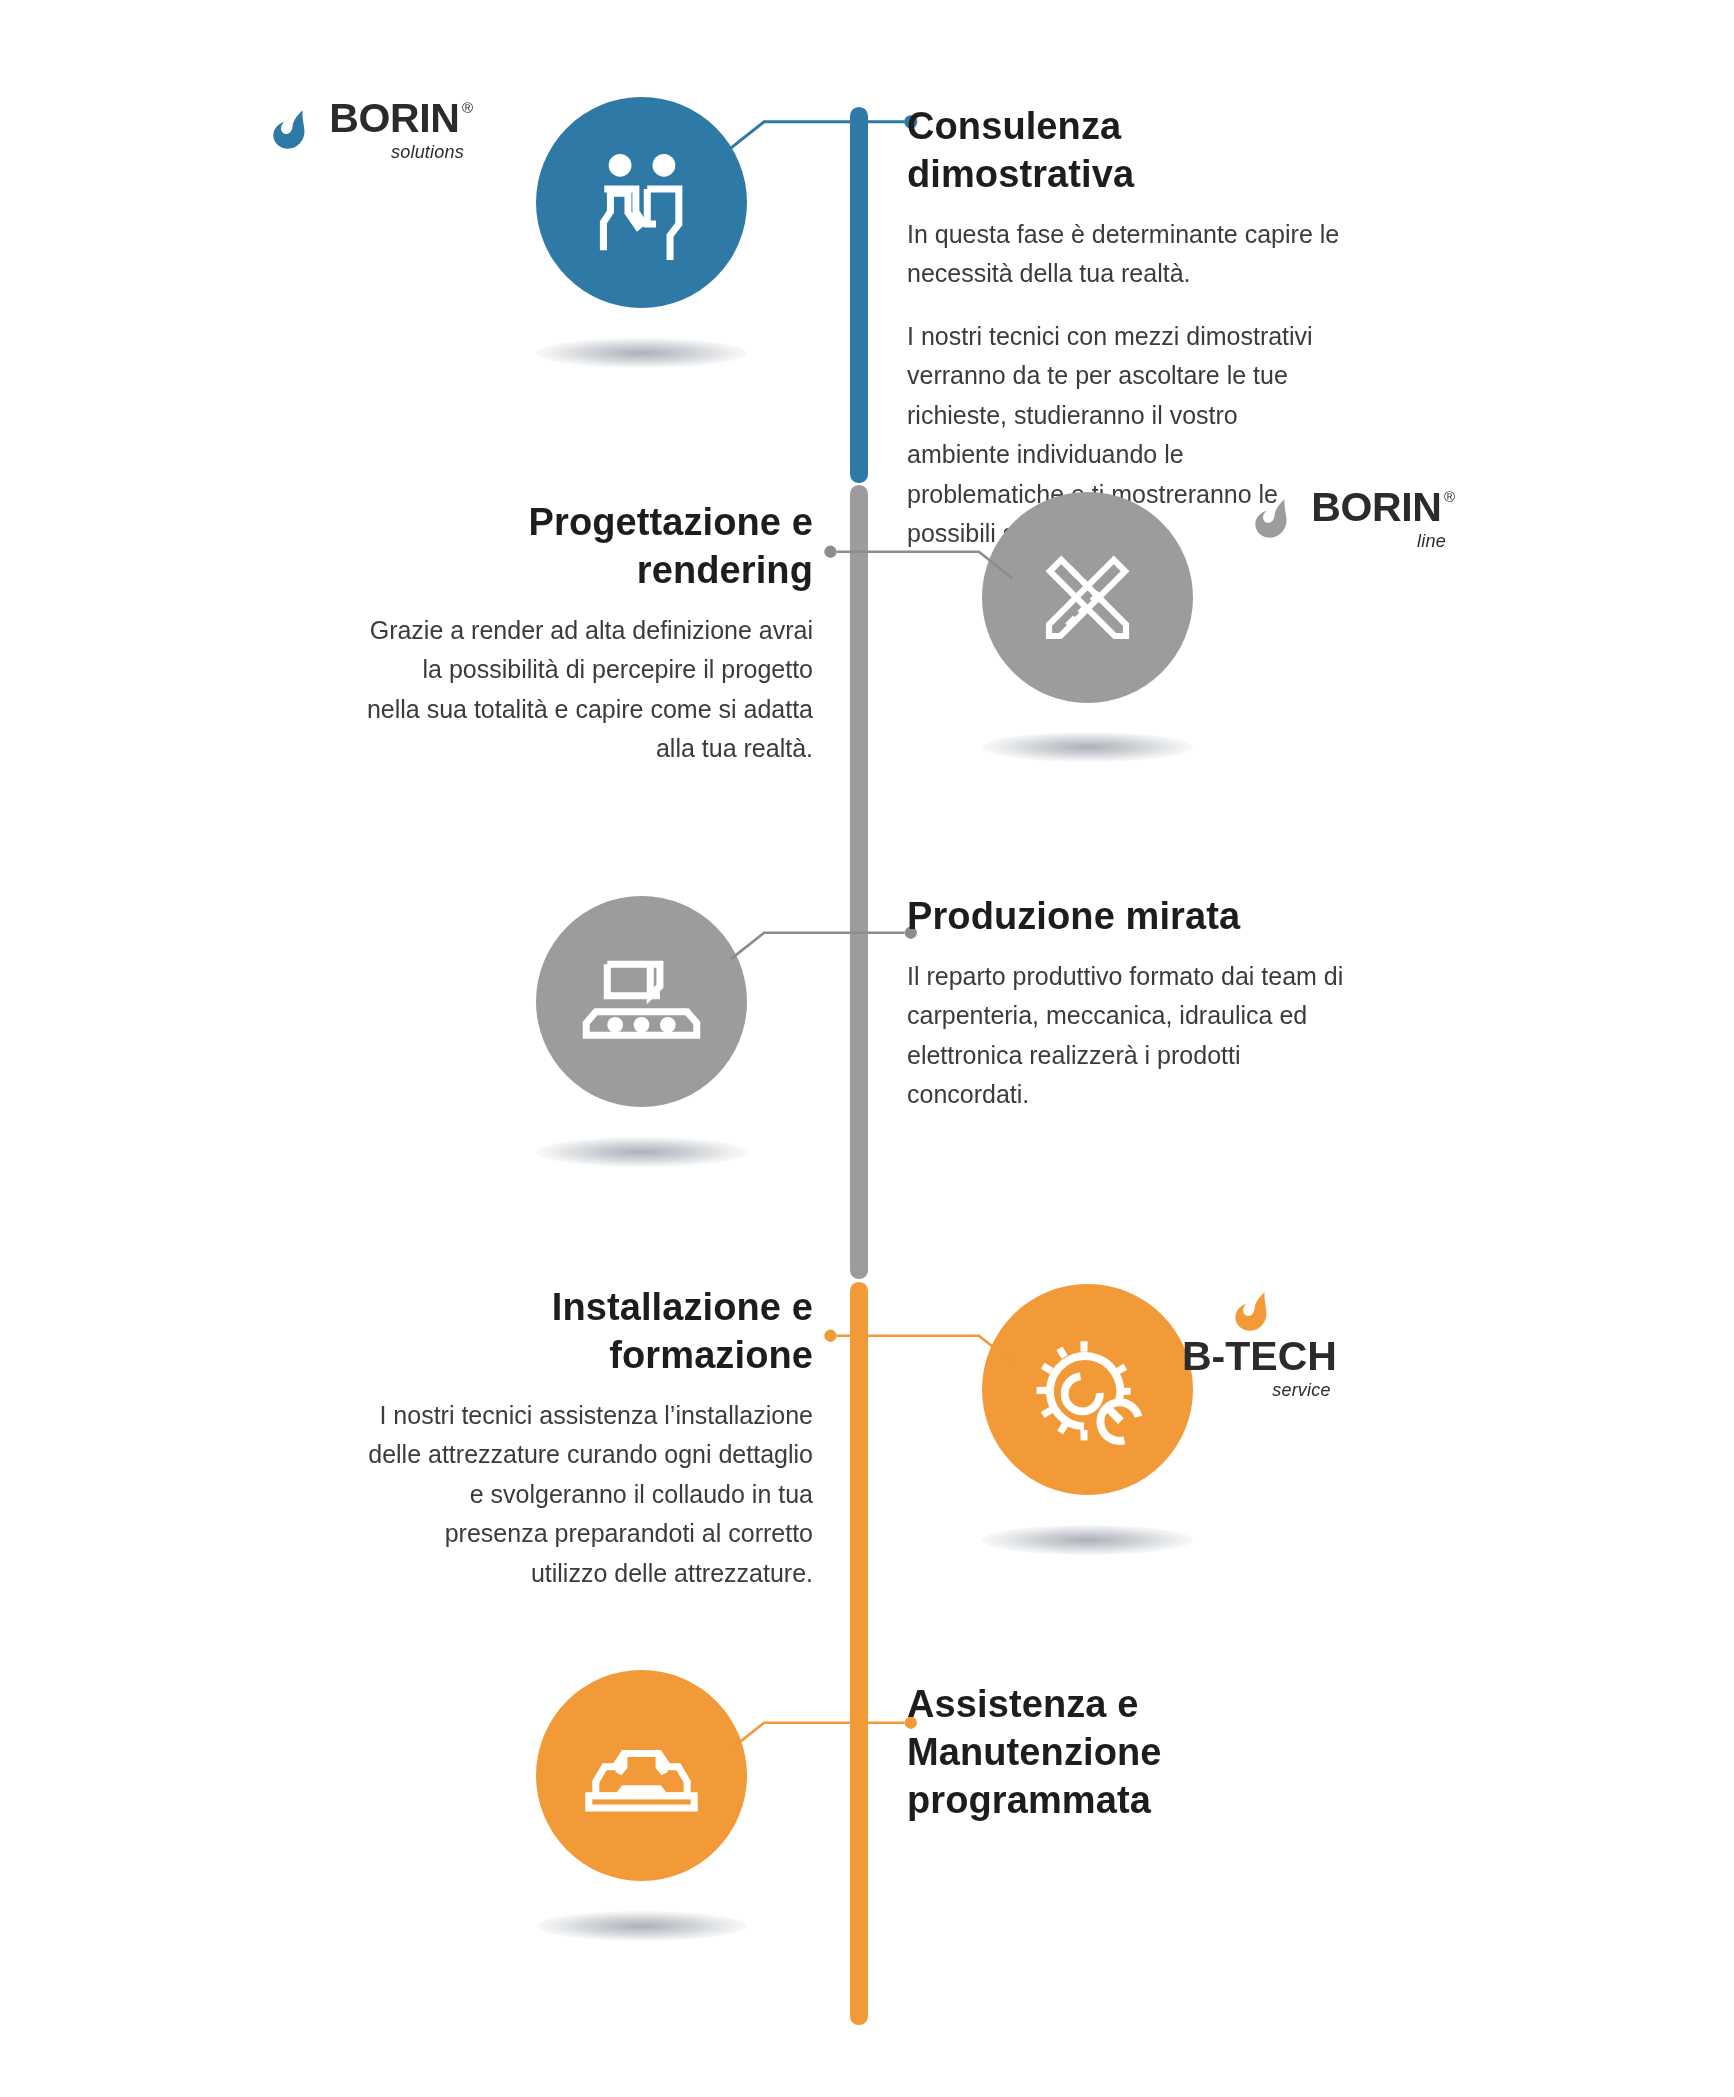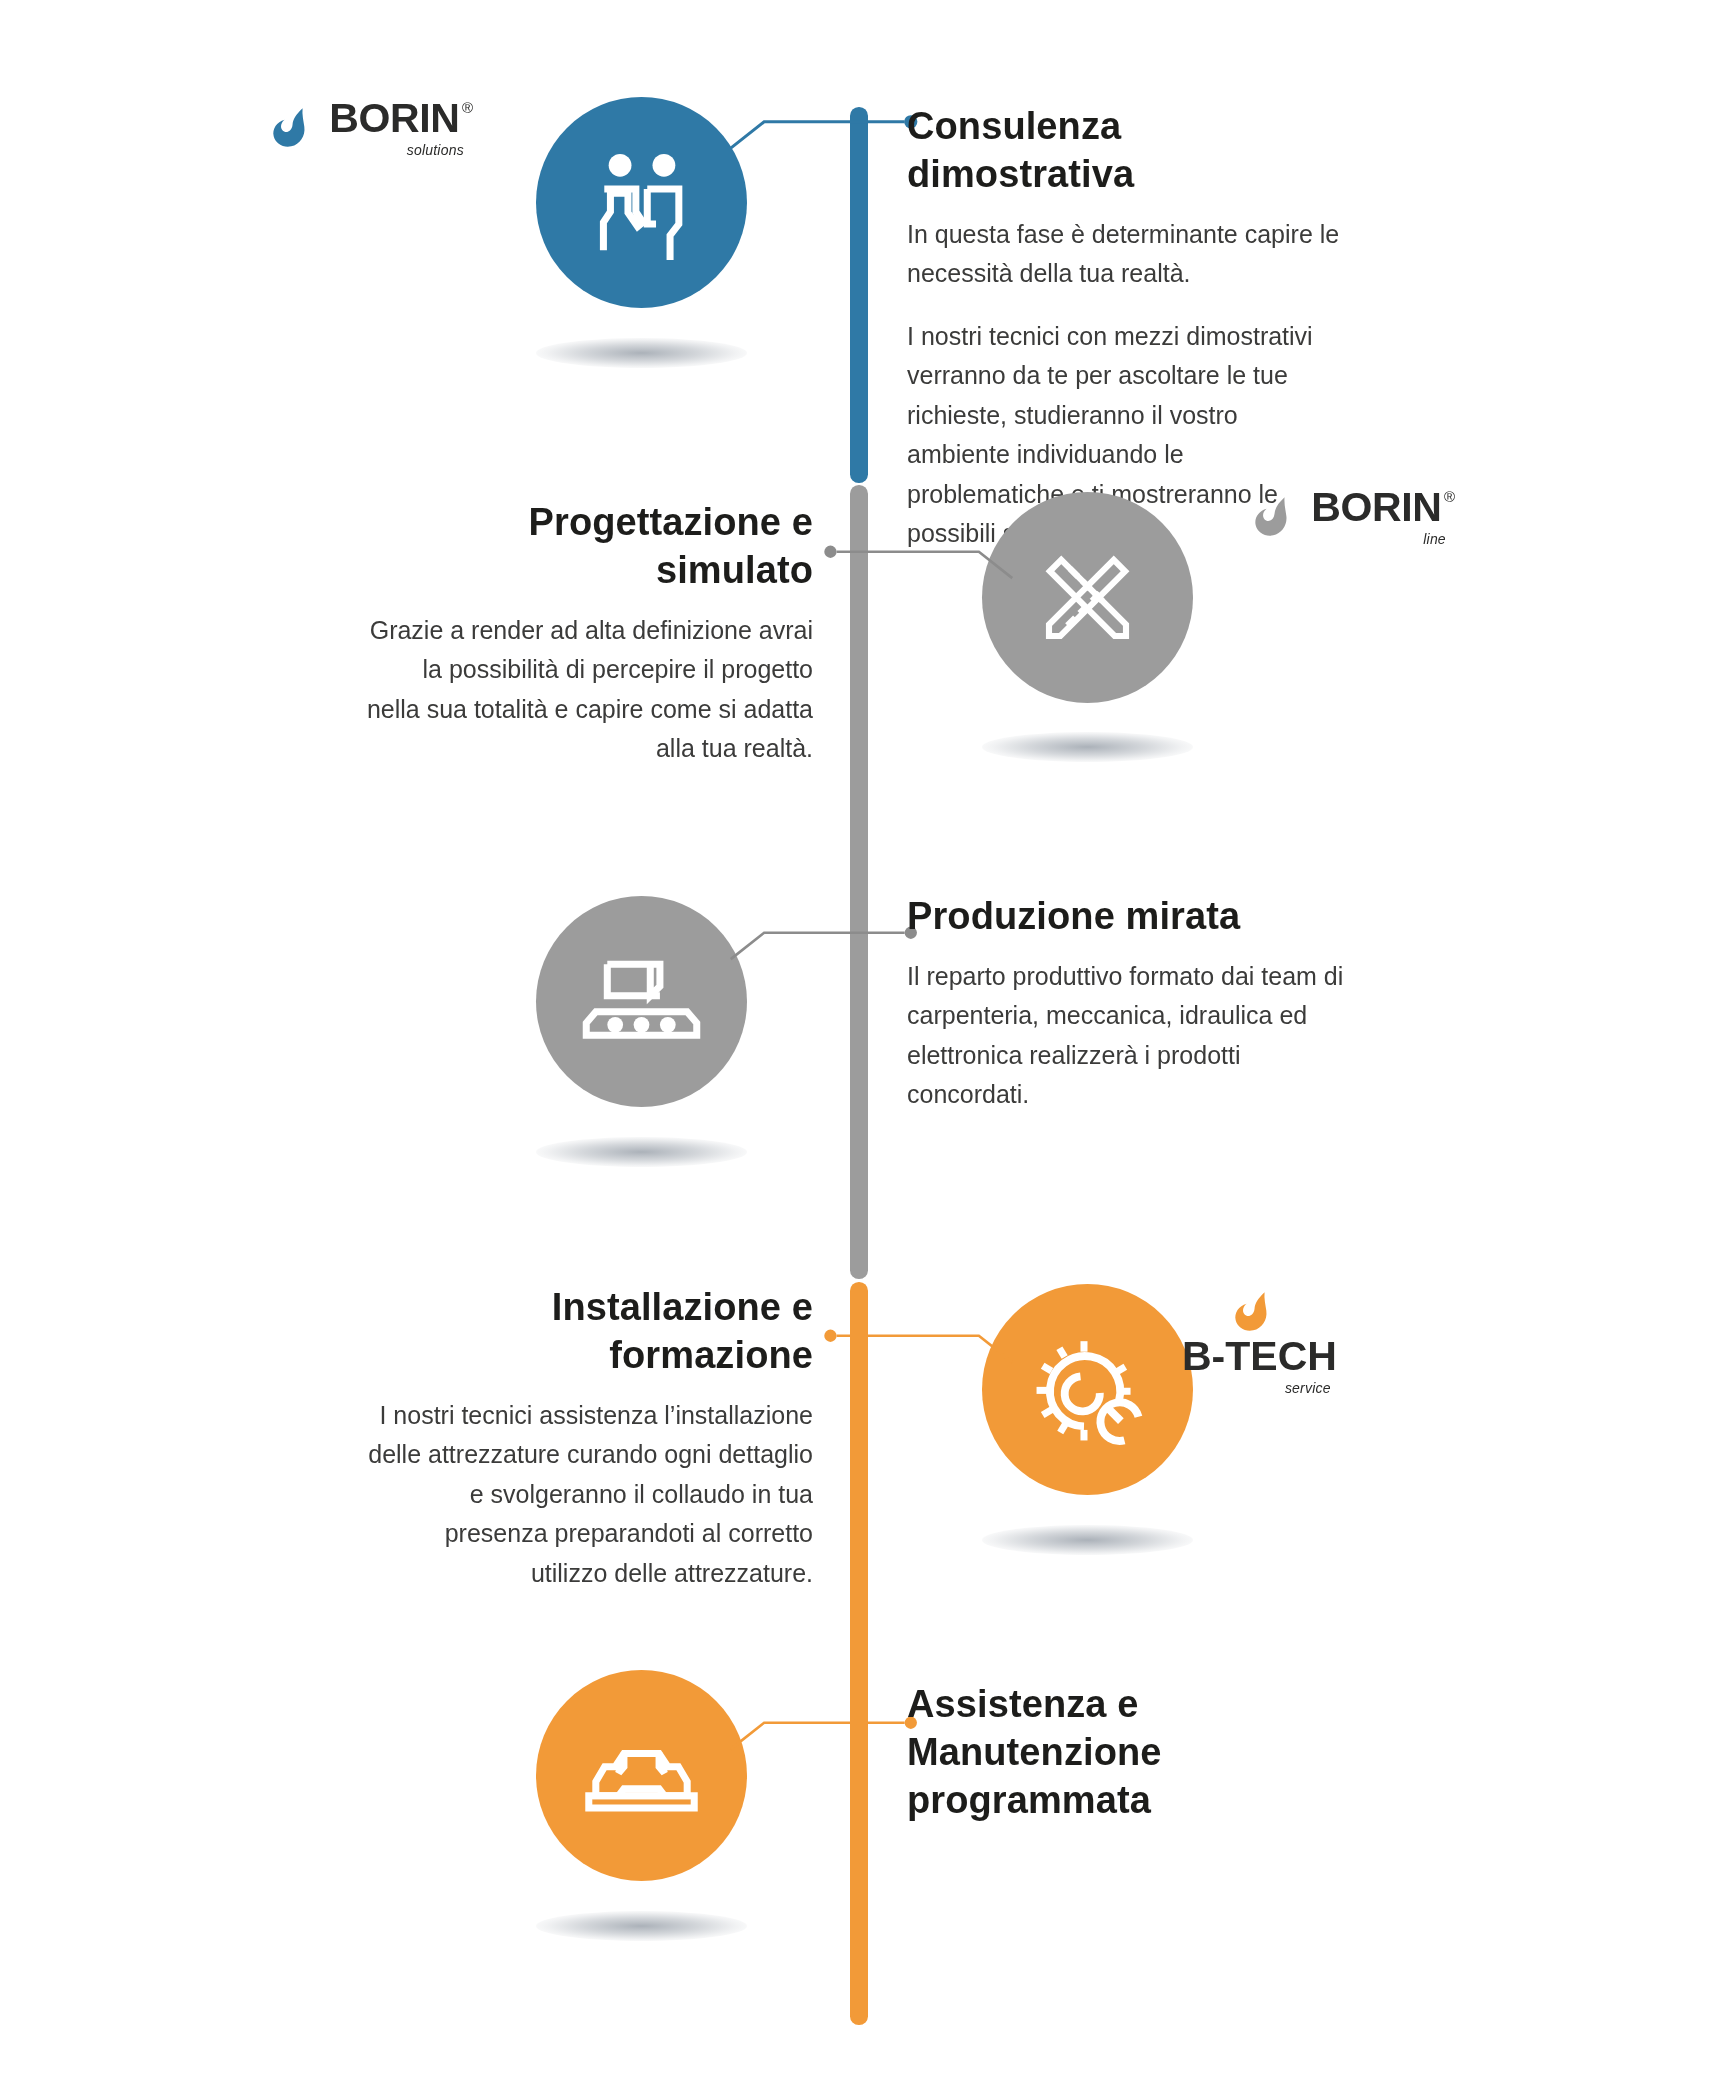--- a/index.html
+++ b/index.html
@@ -107,21 +107,21 @@
     display:flex;
     align-items:flex-start;
   }
   .logo .reg{
     font-size:15px;
     font-weight:normal;
     margin-left:2.6px;
     margin-top:1.8px;
   }
   .logo .wordsub{
-    font-size:14px;
+    font-size:18px;
     font-style:italic;
     color:#2b2b2a;
     align-self:flex-end;
     margin-top:4.4px;
     margin-right:8.8px;
     letter-spacing:0.2px;
   }
   .logo.btech .wordtop{ letter-spacing:0px; }
 </style>
 </head>
@@ -192,21 +192,21 @@
       </svg>
     </span>
   </div>
   <div class="connector" style="left:812px; top:527px;">
     <svg width="202" height="53" viewBox="0 0 230 60">
       <path d="M228 58 L190 28 L28 28" stroke="#8c8c8c" stroke-width="3" fill="none"></path>
       <circle cx="21" cy="28" r="7" fill="#8c8c8c"></circle>
     </svg>
   </div>
   <div class="block left" style="left:364px; top:499px; width:449px;">
-    <h2>Progettazione e simulato</h2>
+    <h2>Progettazione e rendering</h2>
     <p>Grazie a render ad alta definizione avrai la possibilità di percepire il progetto nella sua totalità e capire come si adatta alla tua realtà.</p>
   </div>
   <div class="logo" style="left:1250px; top:487px;">
     <span class="mark">
       <svg viewBox="0 0 56 56" width="49" height="49">
         <path d="M39.5 6 C32 13 28.5 18.5 28 25 C27 33 20 35 16.5 31 C13.5 27.5 15 22 19 19
                  C10 21.5 4.5 29.5 6.5 38 C8.5 46.5 17.5 51.5 26.5 49.5 C36.5 47.3 43 37.5 41.5 27
                  C40.6 20.6 38.8 13 39.5 6 Z" fill="#9C9C9C"></path>
       </svg>
     </span>

